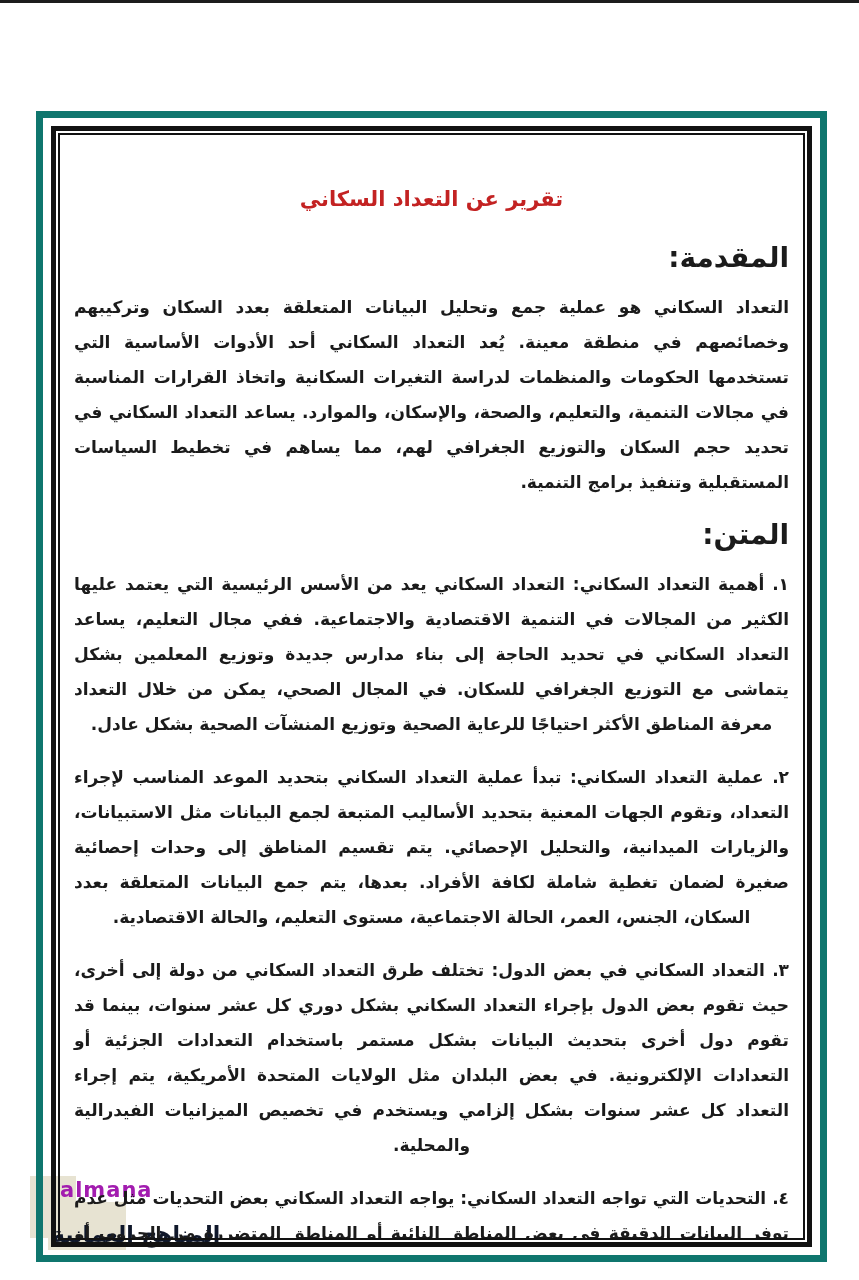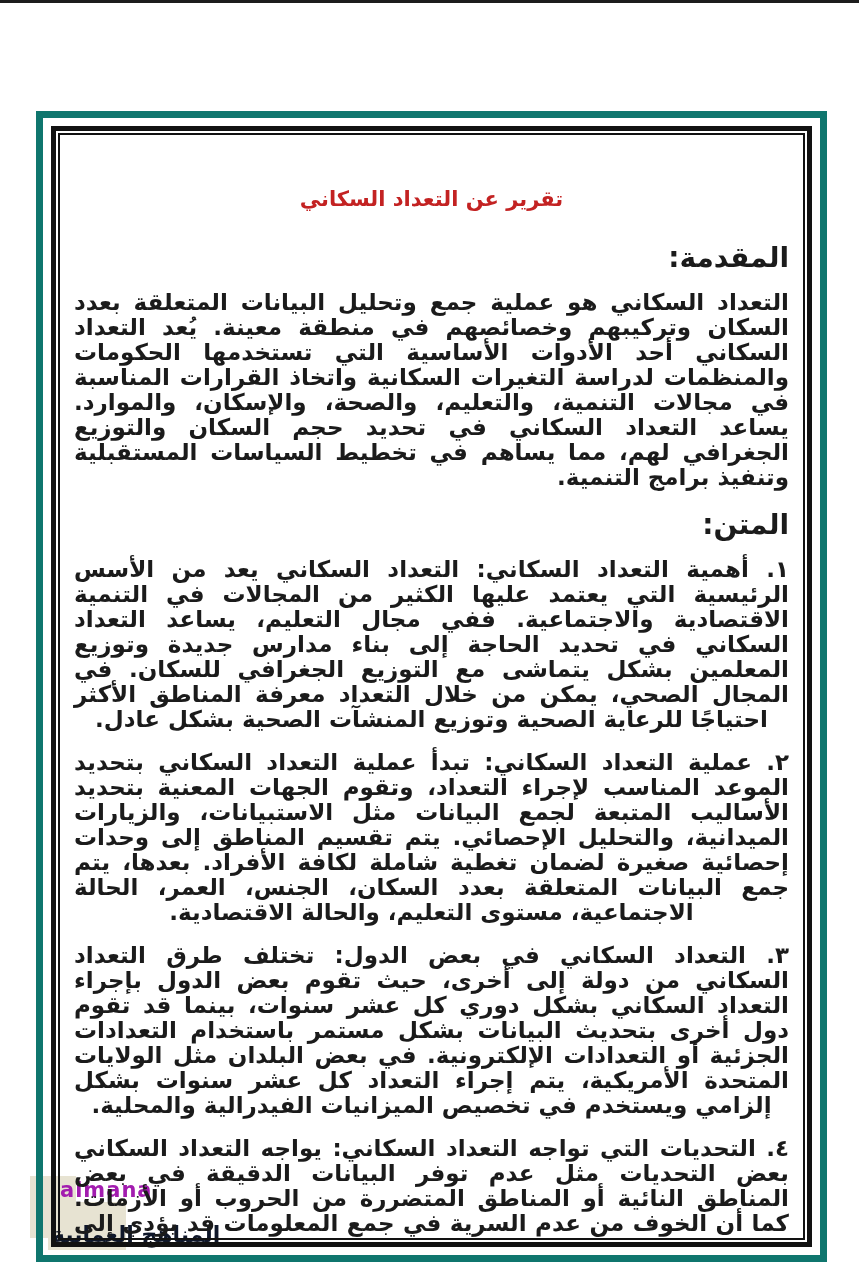--- a/index.html
+++ b/index.html
@@ -60,22 +60,22 @@
     font-size:21px;
     margin:28px 0 30px 0;
   }
   .heading{
     font-size:28px;
     text-align:right;
     margin:0 0 16px 0;
   }
   .heading.space-above{margin-top:16px;}
   .para{
-    font-size:23px;
-    line-height:25px;
+    font-size:17px;
+    line-height:35px;
     text-align:justify;
     text-justify:inter-word;
     margin:0 0 18px 0;
   }
   .para.center-last{text-align-last:center;}
 </style>
 </head>
 <body>
 
 <div class="top-edge"></div>

